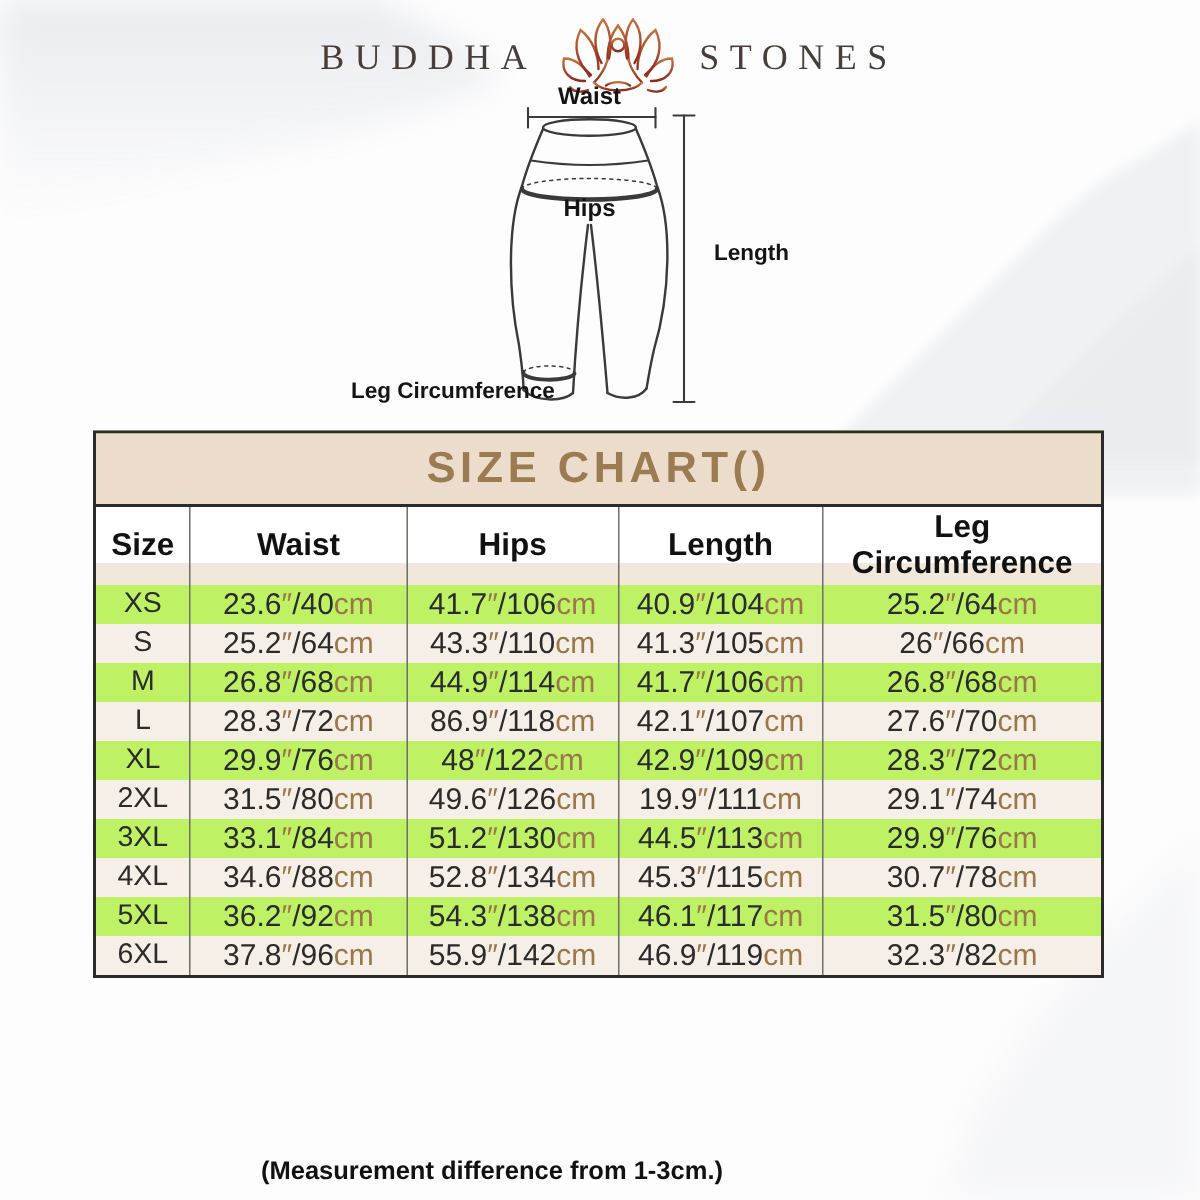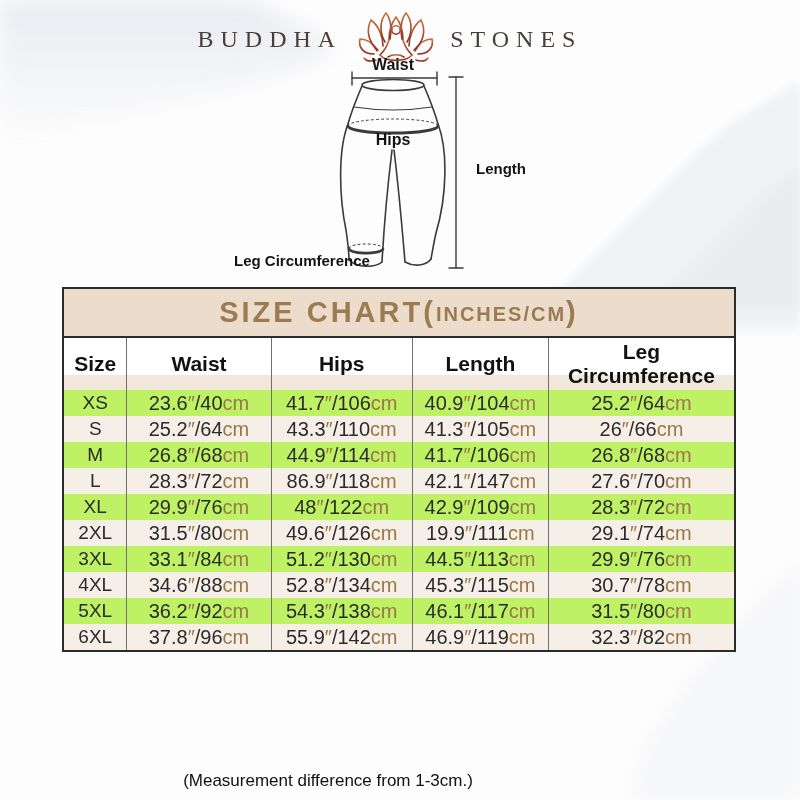--- a/index.html
+++ b/index.html
@@ -7,21 +7,21 @@
     width:800px;height:800px;overflow:hidden;
     font-family:"Liberation Sans",sans-serif;
     background:#fdfdfd;
     position:relative;
   }
   .stage{position:absolute;inset:0;width:800px;height:800px;}
   .bg-art{position:absolute;inset:0;z-index:0;}
 
   
   .logo-row{
-    position:absolute;top:8px;left:4px;width:772px;height:62px;
+    position:absolute;top:8px;left:20px;width:772px;height:62px;
     display:flex;justify-content:center;align-items:center;gap:16px;z-index:2;
   }
   .brand-word{
     font-family:"Liberation Serif",serif;
     font-size:24px;letter-spacing:7px;color:#493d38;font-weight:500;
   }
   .lotus-svg{width:76px;height:58px;display:block;}
 
   
   .diagram{position:absolute;left:230px;top:58px;width:322px;height:232px;z-index:2;}
@@ -63,21 +63,21 @@
   table.size-table th + th, table.size-table td + td{
     border-left:1px solid #6f6f6f;
   }
   table.size-table tbody tr:nth-child(even){background:var(--c-row_alt_bg,#f6efe7);}
   .unit{color:var(--c-unit_text,#9a7749);}
   col.c-size{width:9.4%;} col.c-waist{width:21.5%;} col.c-hips{width:21.1%;}
   col.c-length{width:20.3%;} col.c-leg{width:27.7%;}
 
   .footnote{
     position:absolute;left:0;top:771px;width:656px;text-align:center;
-    font-size:17px;font-weight:normal;color:#111;z-index:2;
+    font-size:17px;font-weight:bold;color:#111;z-index:2;
   }
 </style>
 </head>
 <body>
 
 <div class="stage">
 
   <svg class="bg-art" width="800" height="800" viewBox="0 0 800 800">
     <defs>
       <filter id="soft" x="-30%" y="-30%" width="160%" height="160%">
@@ -174,21 +174,20 @@
     </svg>
     <span class="dlabel waist">Waist</span>
     <span class="dlabel hips">Hips</span>
     <span class="dlabel length">Length</span>
     <span class="dlabel leg">Leg Circumference</span>
   </section>
 
   <section class="chart-box">
     <div class="chart-title">
       <span class="big">SIZE CHART(</span>
-        <span class="small">INCHES/CM</span>
         <span class="big">)</span>
     </div>
     <table class="size-table">
       <colgroup>
         <col class="c-size">
           <col class="c-waist">
           <col class="c-hips">
           <col class="c-length">
           <col class="c-leg">
       </colgroup>
@@ -220,21 +219,21 @@
             <td class="size-cell">M</td>
             <td><span>26.8</span><span class="unit">″</span><span>/68</span><span class="unit">cm</span></td>
             <td><span>44.9</span><span class="unit">″</span><span>/114</span><span class="unit">cm</span></td>
             <td><span>41.7</span><span class="unit">″</span><span>/106</span><span class="unit">cm</span></td>
             <td><span>26.8</span><span class="unit">″</span><span>/68</span><span class="unit">cm</span></td>
           </tr>
           <tr>
             <td class="size-cell">L</td>
             <td><span>28.3</span><span class="unit">″</span><span>/72</span><span class="unit">cm</span></td>
             <td><span>86.9</span><span class="unit">″</span><span>/118</span><span class="unit">cm</span></td>
-            <td><span>42.1</span><span class="unit">″</span><span>/147</span><span class="unit">cm</span></td>
+            <td><span>42.1</span><span class="unit">″</span><span>/107</span><span class="unit">cm</span></td>
             <td><span>27.6</span><span class="unit">″</span><span>/70</span><span class="unit">cm</span></td>
           </tr>
           <tr>
             <td class="size-cell">XL</td>
             <td><span>29.9</span><span class="unit">″</span><span>/76</span><span class="unit">cm</span></td>
             <td><span>48</span><span class="unit">″</span><span>/122</span><span class="unit">cm</span></td>
             <td><span>42.9</span><span class="unit">″</span><span>/109</span><span class="unit">cm</span></td>
             <td><span>28.3</span><span class="unit">″</span><span>/72</span><span class="unit">cm</span></td>
           </tr>
           <tr>

